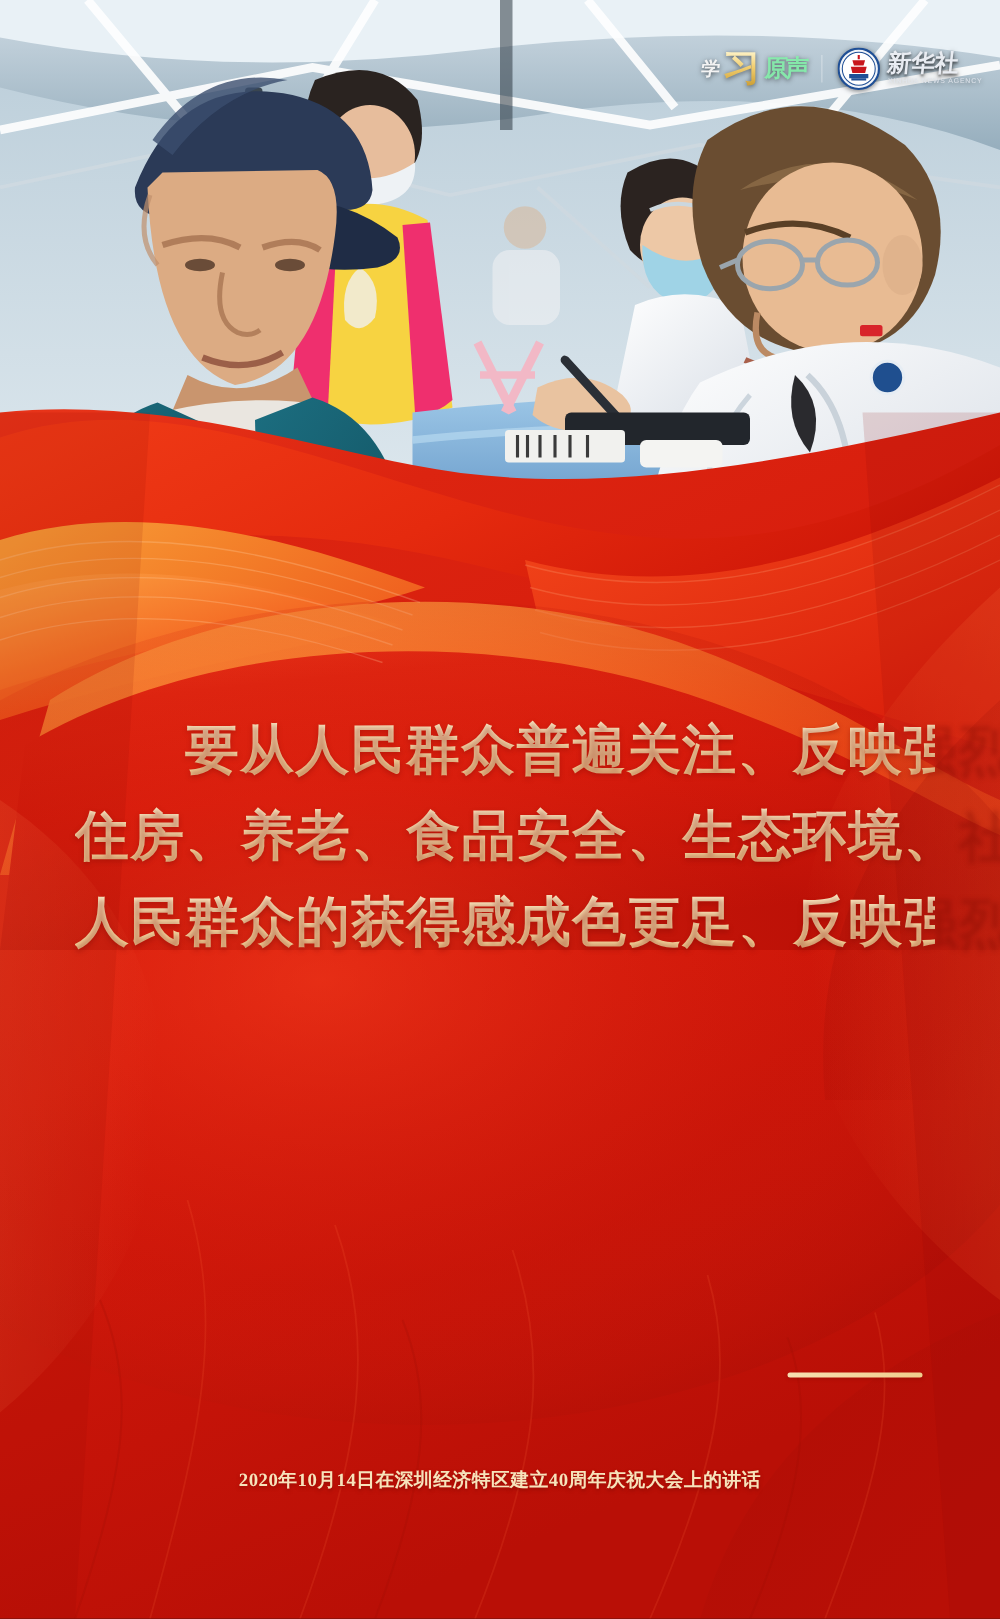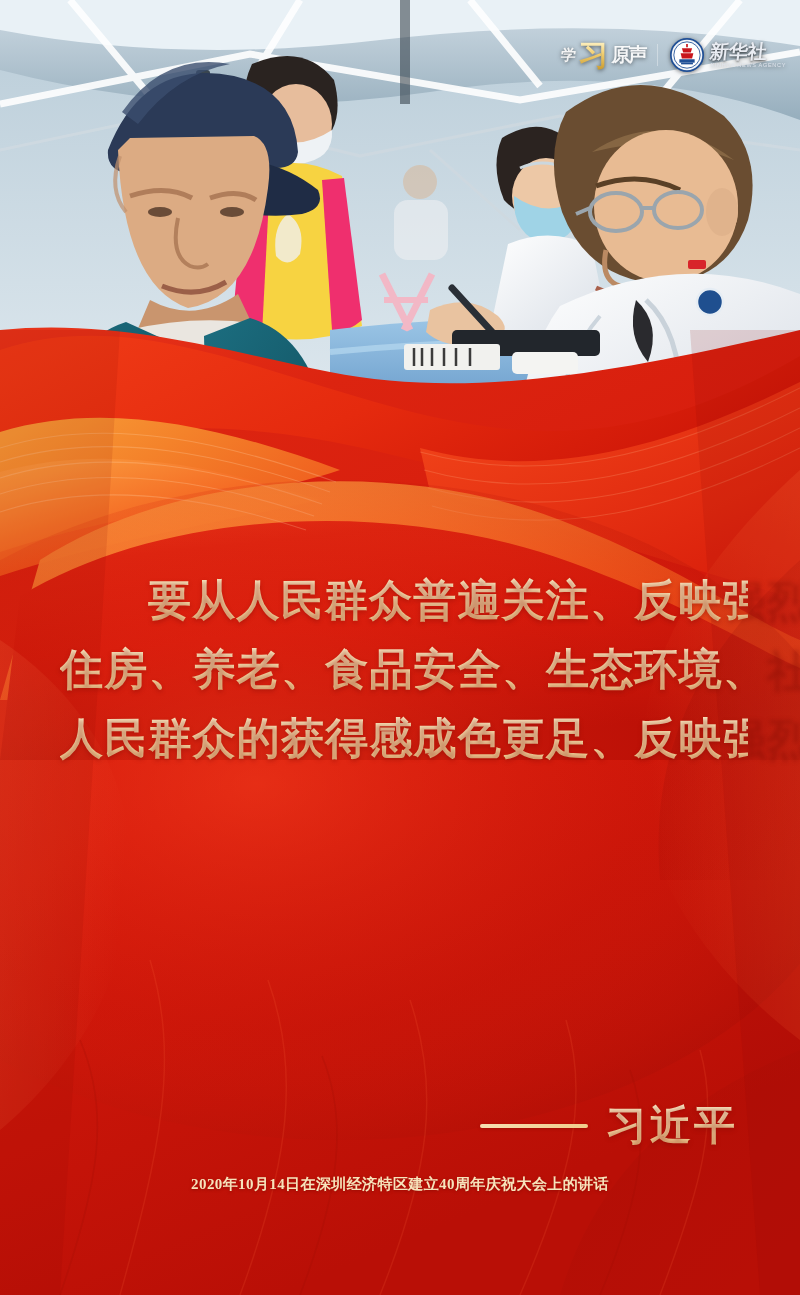--- a/index.html
+++ b/index.html
@@ -41,21 +41,21 @@
   }
   .logo-xuexi .lx-b{
     font-family:"Liberation Serif",serif;
     font-size:30px;font-weight:700;
     background:linear-gradient(180deg,#fff6d0 0%,#f2cf71 45%,#c99a2e 100%);
     -webkit-background-clip:text;background-clip:text;color:transparent;
     line-height:1;
   }
   .logo-xuexi .lx-c{
     font-family:Liberation Sans, sans-serif;
-    font-size:19px;color:#ffffff;font-weight:700;
+    font-size:19px;color:#86efac;font-weight:700;
     letter-spacing:-2px;opacity:.92;
   }
   .logo-divider{
     width:1px;height:22px;background:rgba(255,255,255,.35);
   }
   .logo-xinhua{
     display:flex;align-items:center;gap:6px;
     filter:drop-shadow(0 1px 2px rgba(0,0,0,.5));
   }
   .xh-emblem{position:relative;width:34px;height:34px;}
@@ -440,18 +440,17 @@
   </div>
 
   <div class="quote">
     <div class="qline indent">要从人民群众普遍关注、反映强烈、</div>
     <div class="qline">住房、养老、食品安全、生态环境、社</div>
     <div class="qline">人民群众的获得感成色更足、反映强烈</div>
   </div>
 
   <div class="attrib">
     <span class="dash"></span>
-    <span class="who">习近平</span>
   </div>
 
   <div class="source">2020年10月14日在深圳经济特区建立40周年庆祝大会上的讲话</div>
 
 </div>
 
 </body></html>

